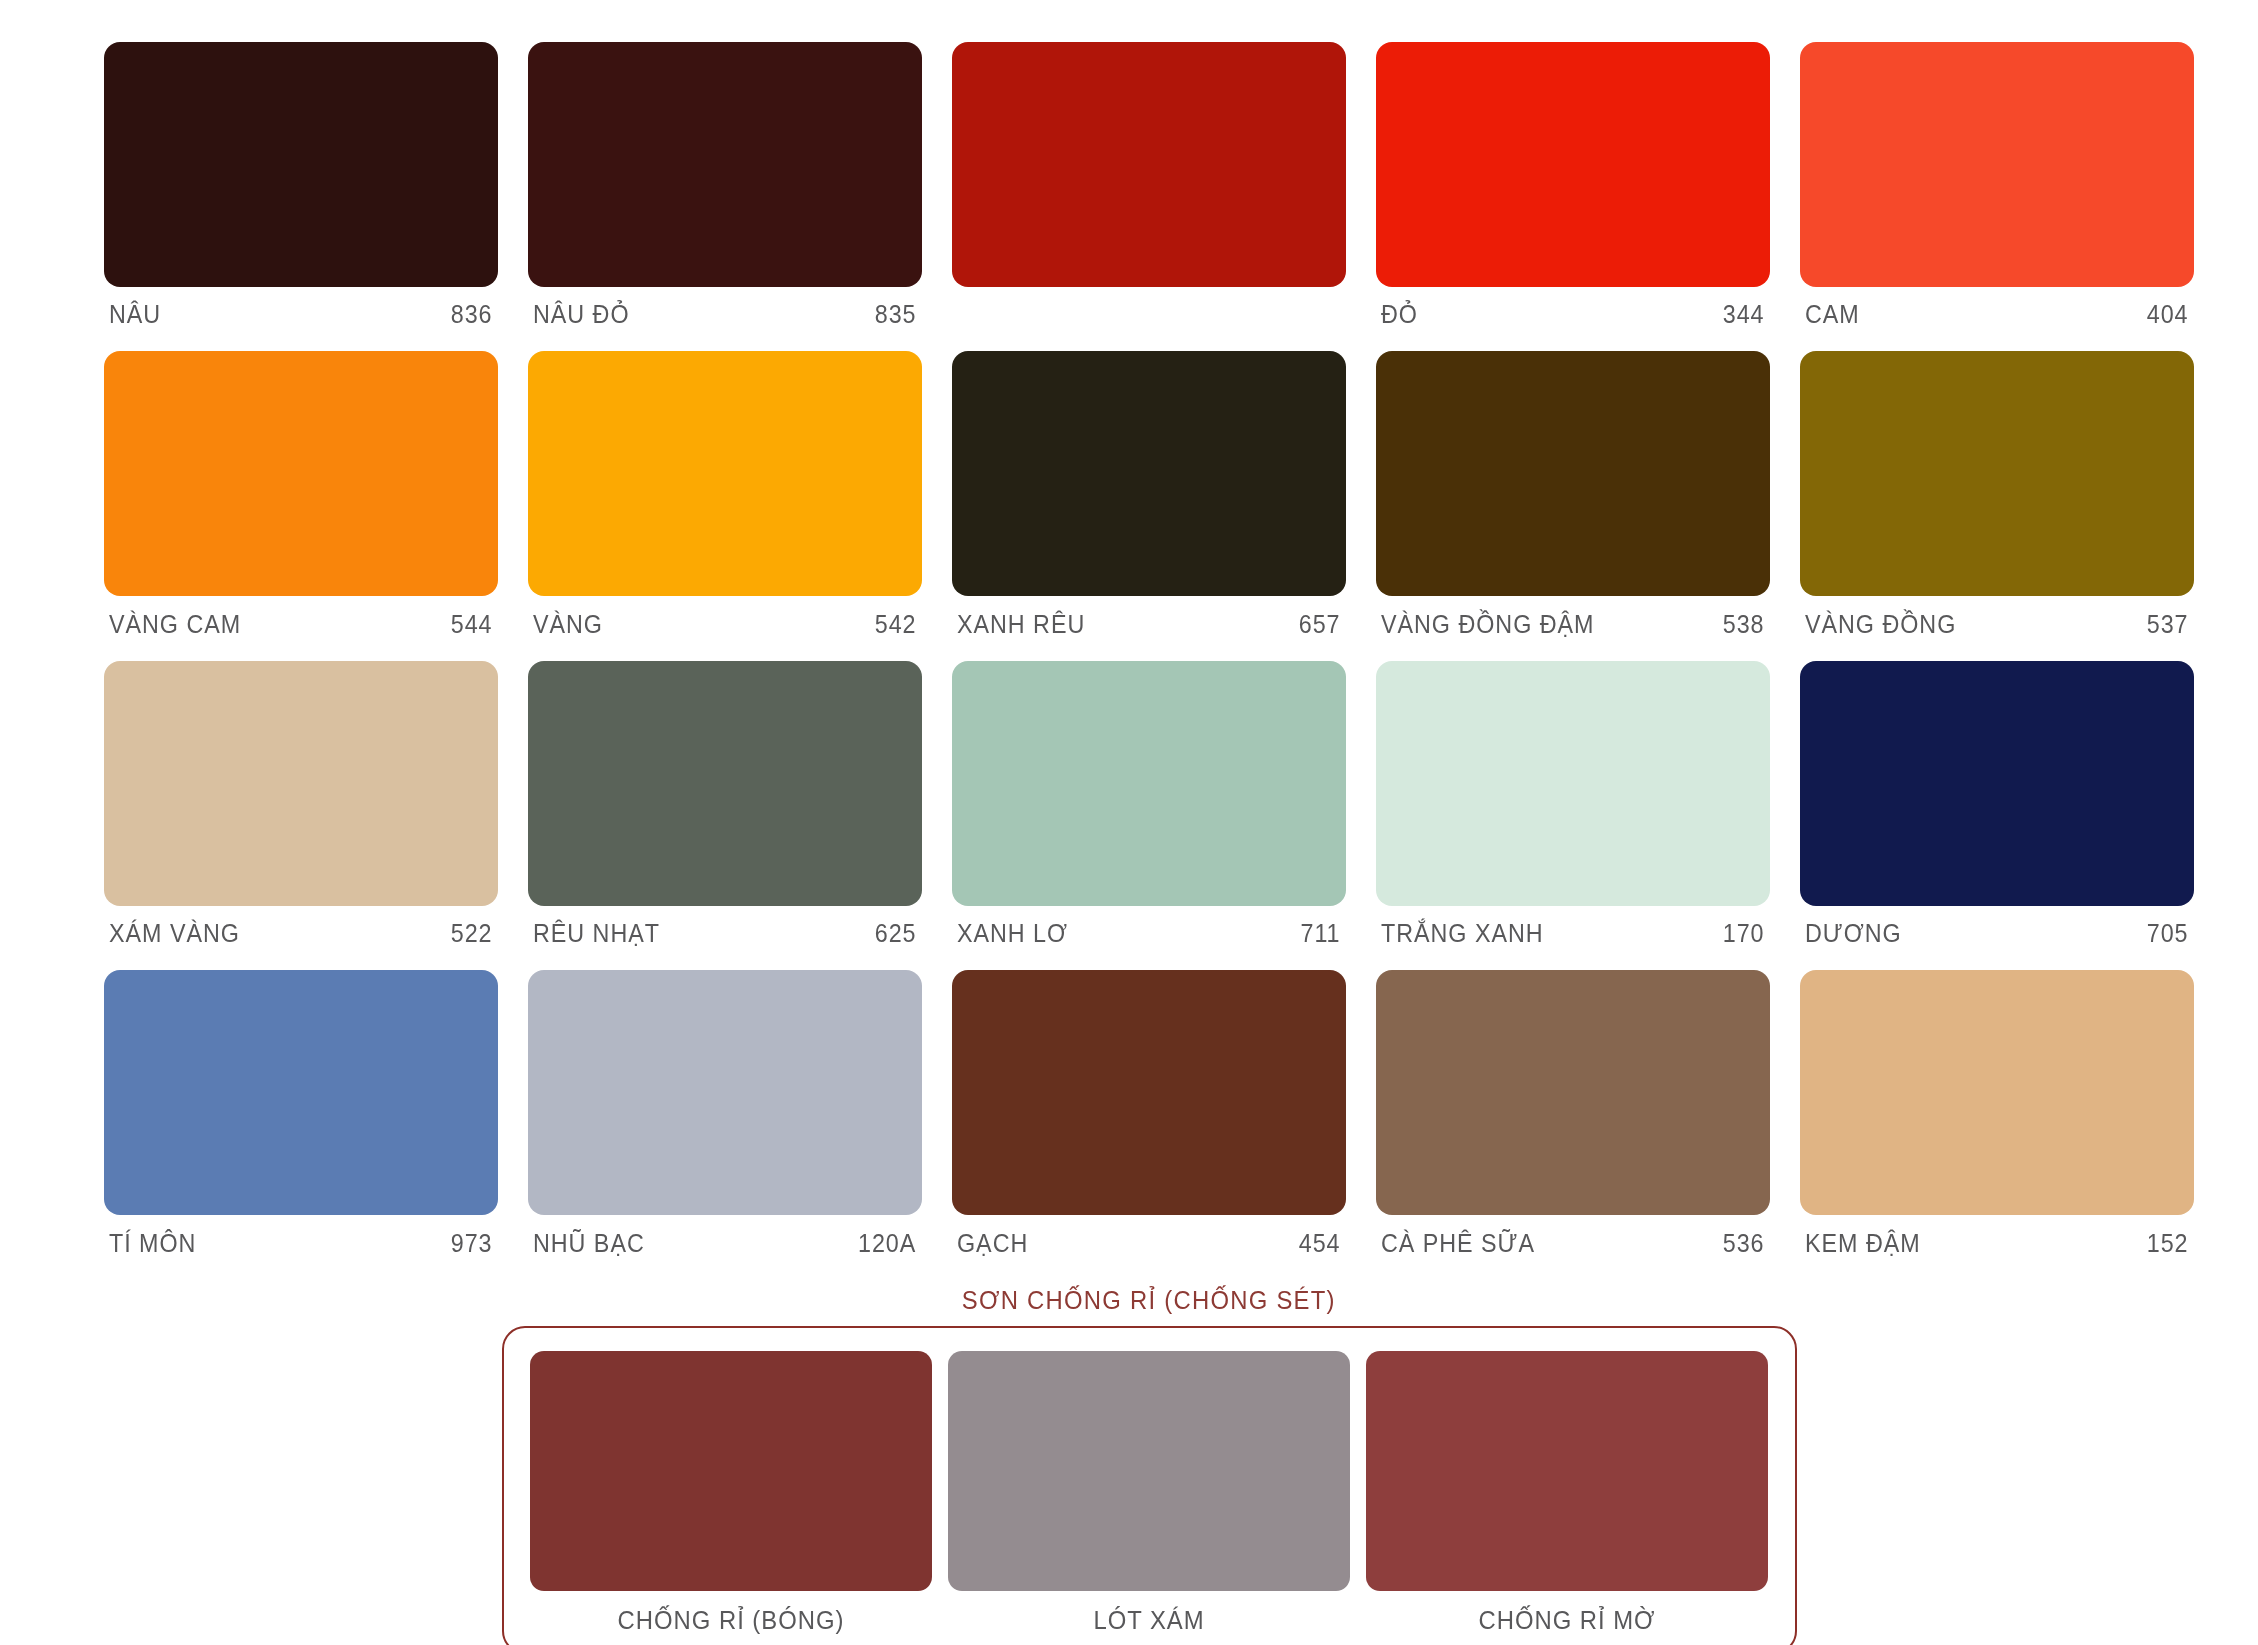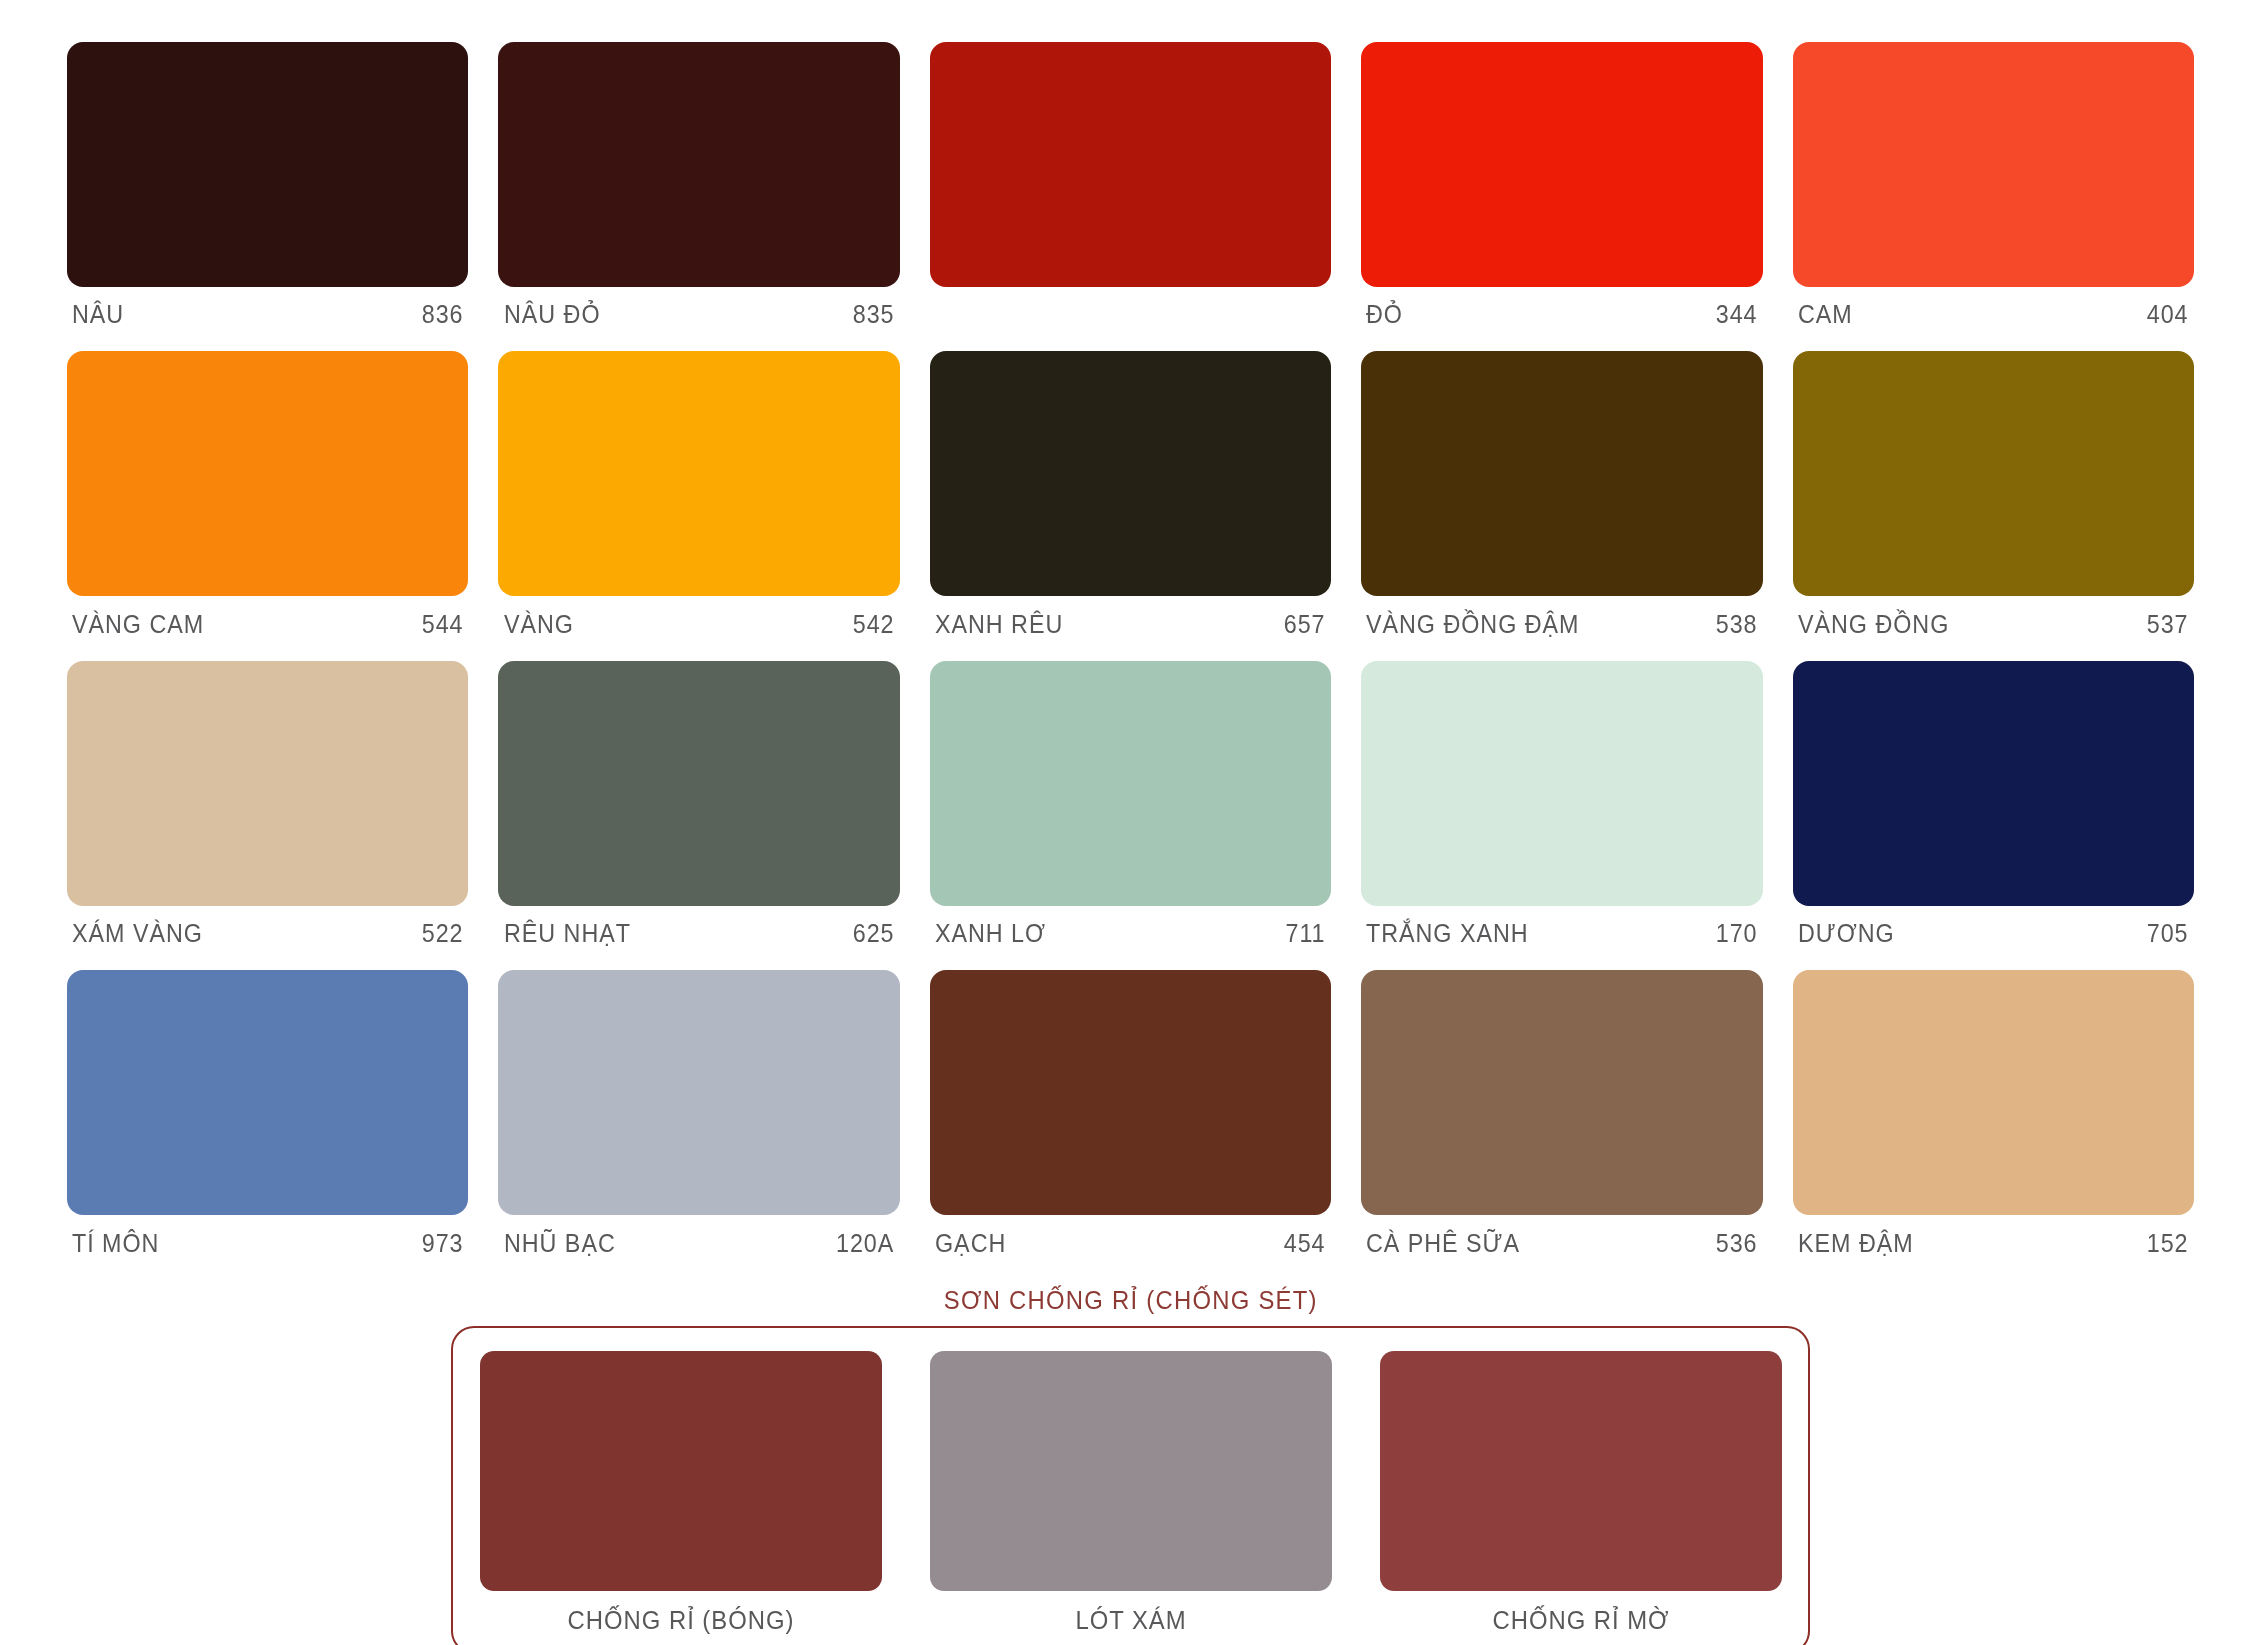--- a/index.html
+++ b/index.html
@@ -13,21 +13,21 @@
     height: 1645px;
     font-family: "Liberation Sans", sans-serif;
     position: relative;
     overflow: hidden;
   }
 
   .sheet {
     width: 2258px;
     height: 1645px;
     box-sizing: border-box;
-    padding: 42px 64px 0 67px;
+    padding: 42px 64px 0 104px;
     position: relative;
   }
 
   
   .grid {
     display: grid;
     grid-template-columns: repeat(5, 1fr);
     column-gap: 30px;
     row-gap: 0px;
   }
@@ -86,21 +86,21 @@
     border: 2.6px solid #8d2f28;
     border-radius: 23px;
     padding: 23px 26.5px 16px 26.5px;
     display: inline-block;
     box-sizing: border-box;
   }
 
   .primer-grid {
     display: grid;
     grid-template-columns: repeat(3, 402px);
-    column-gap: 48px;
+    column-gap: 16px;
   }
 
   .primer-cell { display: block; }
 
   .primer-chip {
     width: 100%;
     height: 240px;
     border-radius: 14px;
     display: block;
   }

